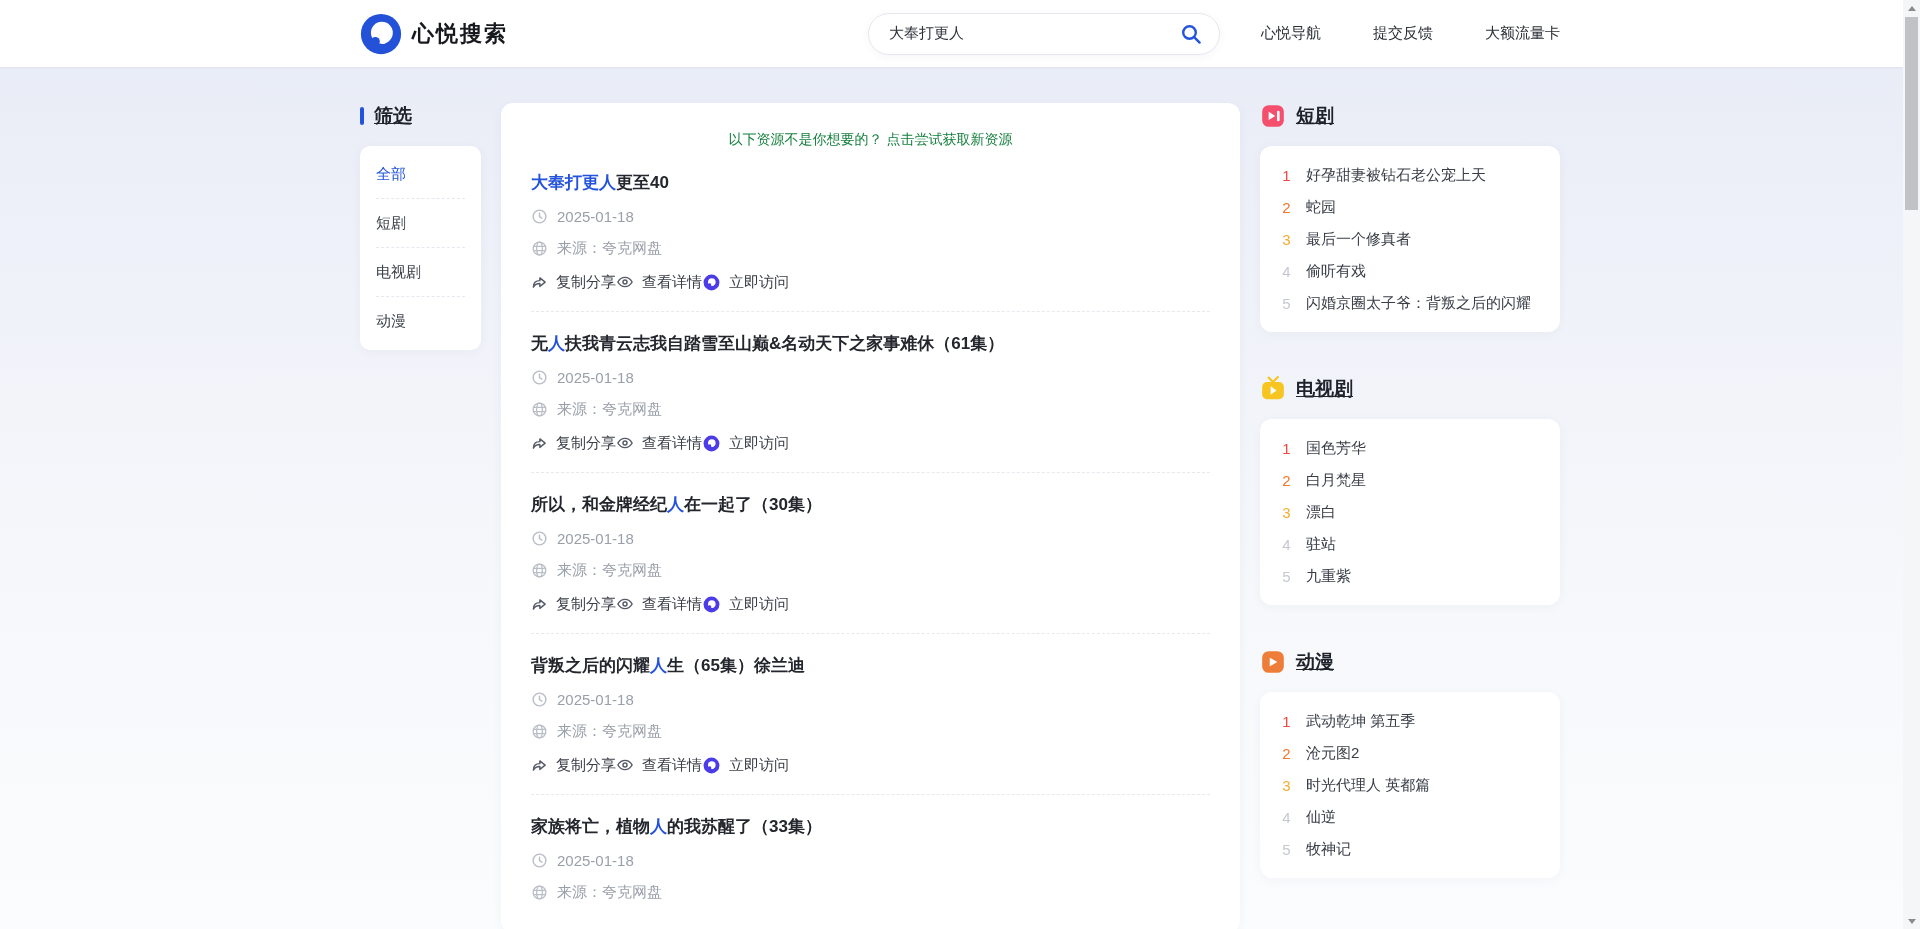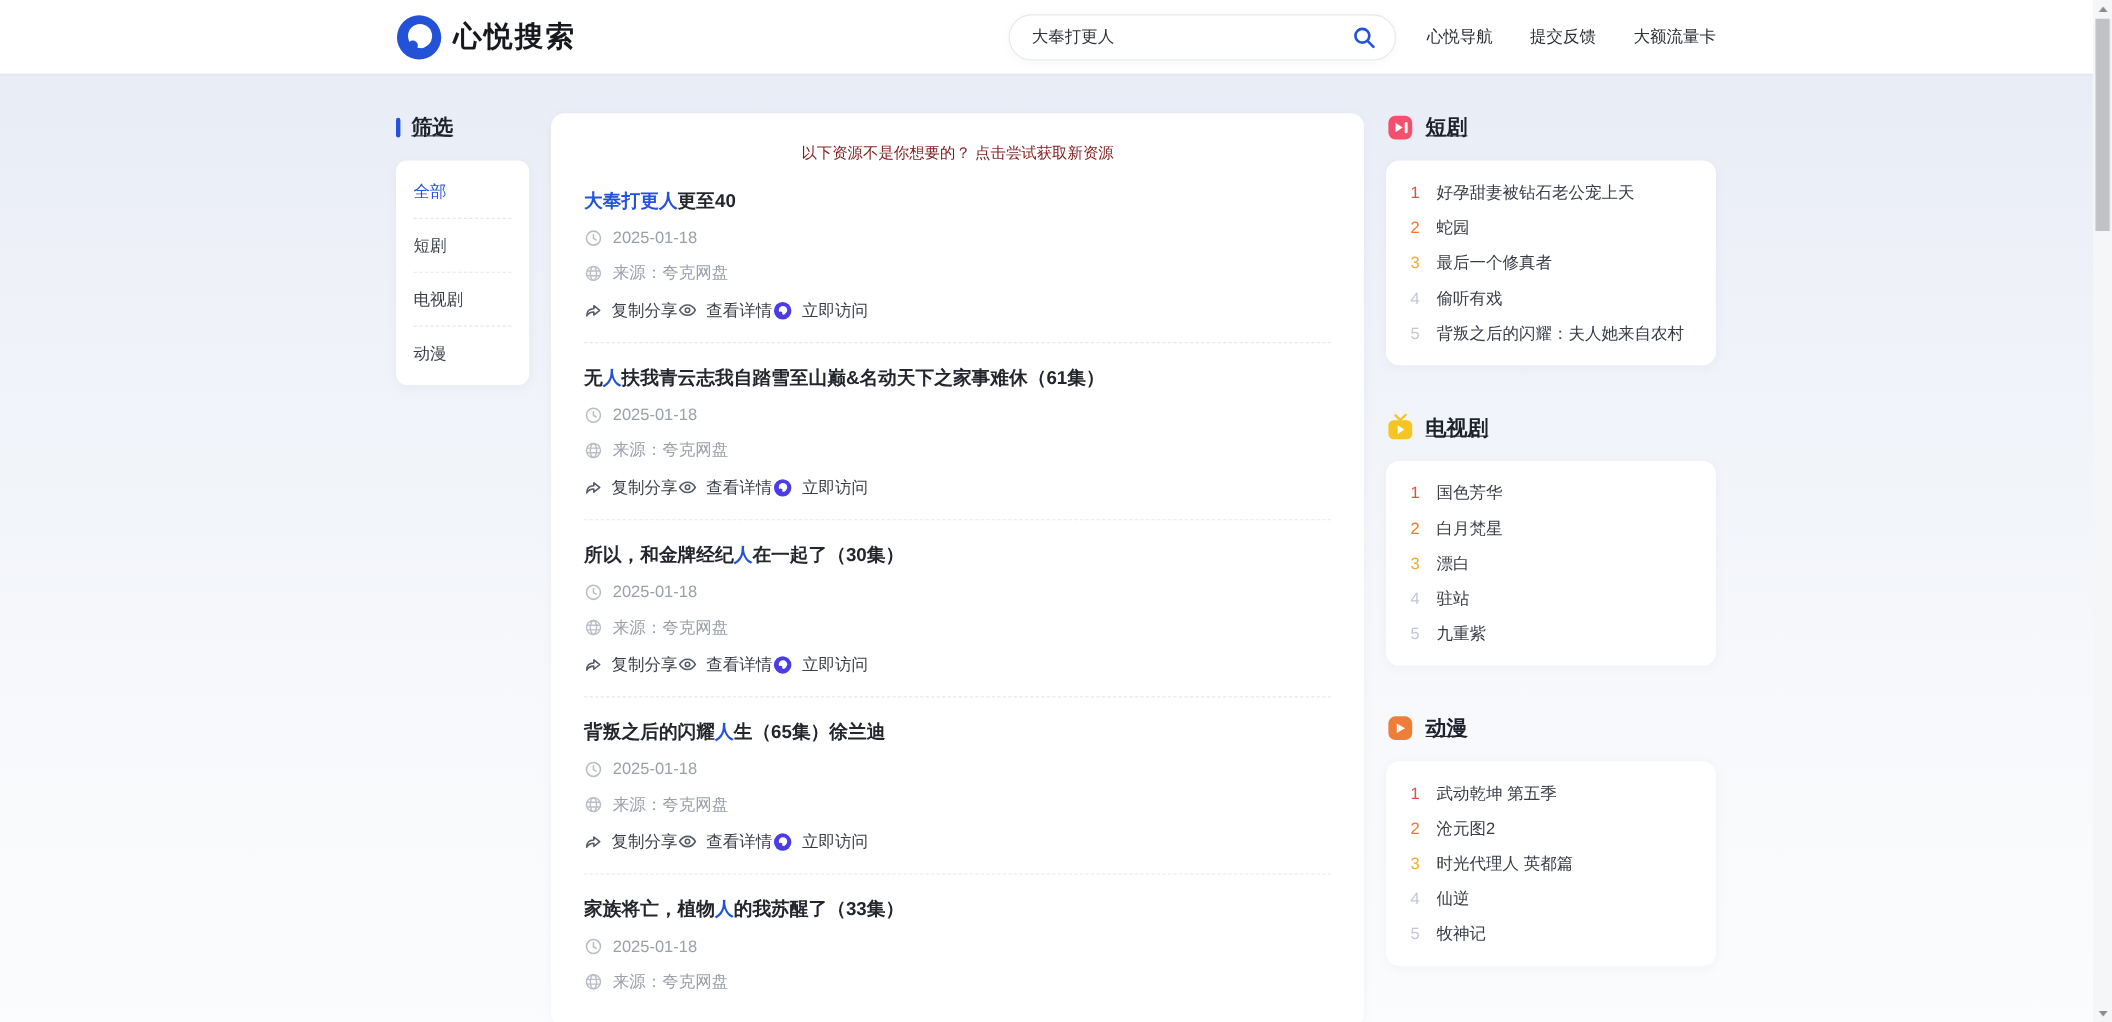--- a/index.html
+++ b/index.html
@@ -8,50 +8,50 @@
     font-family: "Liberation Sans", "DejaVu Sans", sans-serif;
     background: linear-gradient(180deg, #e7ebf6 0%, #edf0f8 22%, #f6f8fb 65%, #fbfcfd 100%);
     color: #23262d;
   }
   .header {
     height: 67px; background: #fff; display: flex; align-items: center;
     box-shadow: 0 1px 2px rgba(30,50,90,.05); position: relative; z-index: 2;
   }
   .header-inner { width: 1200px; margin: 0 auto; display: flex; align-items: center; }
   .logo { display: flex; align-items: center; gap: 10px; cursor: pointer; }
-  .logo-text { font-size: 26px; font-weight: bold; color: #17191e; letter-spacing: 2px; }
+  .logo-text { font-size: 22px; font-weight: bold; color: #17191e; letter-spacing: 2px; }
   .search-box {
     margin-left: auto; width: 352px; height: 42px; background: #fff;
     border: 1px solid #e6e8ee; border-radius: 22px; display: flex; align-items: center;
     padding: 0 14px 0 20px; box-shadow: 0 2px 8px rgba(60,80,140,.05);
   }
   .search-value { flex: 1; font-size: 15px; color: #2e323a; }
   .search-btn { display: flex; align-items: center; cursor: pointer; padding: 2px; }
-  .nav { display: flex; gap: 34px; margin-left: 28px; }
+  .nav { display: flex; gap: 52px; margin-left: 41px; }
   .nav-item { font-size: 15px; color: #2b2f36; cursor: pointer; white-space: nowrap; }
 
   .content { width: 1200px; margin: 0 auto; padding-top: 36px; display: flex; gap: 20px; align-items: flex-start; }
   .col-filter { width: 121px; flex: none; }
   .col-main { flex: 1; min-width: 0; }
   .col-right { width: 300px; flex: none; }
 
   .section-head { display: flex; align-items: center; gap: 10px; height: 26px; margin-bottom: 17px; text-decoration: underline; }
   .accent-bar { width: 4px; height: 18px; border-radius: 2px; background: var(--accent, #2453db); flex: none; }
   .section-title { font-size: 19px; font-weight: bold; color: #1e222b; white-space: nowrap; }
   .section-title .blue { color: var(--accent, #2453db); }
 
   .card { background: #fff; border-radius: 12px; box-shadow: 0 2px 12px rgba(40,60,110,.04); }
 
   .filter-card { padding: 4px 16px; border-radius: 10px; }
   .filter-item { height: 49px; display: flex; align-items: center; font-size: 15px; color: #3b4048; border-bottom: 1px dashed #e5e8ef; cursor: pointer; }
   .filter-item:last-child { border-bottom: none; }
   .filter-item.active { color: var(--accent, #2453db); }
 
   .results-card { padding: 26px 30px 30px; }
-  .notice { text-align: center; font-size: 14px; color: #7f1d1d; line-height: 20px; margin-bottom: 22px; cursor: pointer; }
+  .notice { text-align: center; font-size: 14px; color: #15803d; line-height: 20px; margin-bottom: 22px; cursor: pointer; }
 
   .result-title { font-size: 17px; font-weight: bold; color: #23262d; line-height: 24px; cursor: pointer; }
   .result-title .hl { color: var(--accent, #2453db); }
   .meta-row { margin-top: 10px; display: flex; align-items: center; gap: 9px; font-size: 15px; color: #9aa0aa; height: 22px; }
   .meta-icon { display: flex; align-items: center; color: #b9bdc6; }
   .actions-row { margin-top: 12px; display: flex; align-items: center; height: 22px; }
   .action { display: flex; align-items: center; gap: 8px; font-size: 15px; color: #3a3e46; cursor: pointer; }
   .action .a-icon { display: flex; align-items: center; }
   .sep { border-top: 1px dashed #e7e9ef; margin: 18px 0 20px; }
   .result-item:last-child .sep { margin-bottom: 0; }
@@ -406,21 +406,21 @@
     <span class="rank-label">最后一个修真者</span>
   </div>
 
   <div class="rank-row rank-4">
     <span class="rank-num">4</span>
     <span class="rank-label">偷听有戏</span>
   </div>
 
   <div class="rank-row rank-5">
     <span class="rank-num">5</span>
-    <span class="rank-label">背叛之后的闪耀：夫人她来自农村</span>
+    <span class="rank-label">闪婚京圈太子爷：背叛之后的闪耀</span>
   </div>
 </div>
   </section>
 
   <section class="rank-section">
     <div class="section-head">
 
       <span class="icon-slot">
         <svg width="26" height="26" viewBox="0 0 24 24">
           <path d="M8 1.5 L12 5.5 L16.5 1" stroke="#f6c51f" stroke-width="2" fill="none" stroke-linecap="round"></path>

